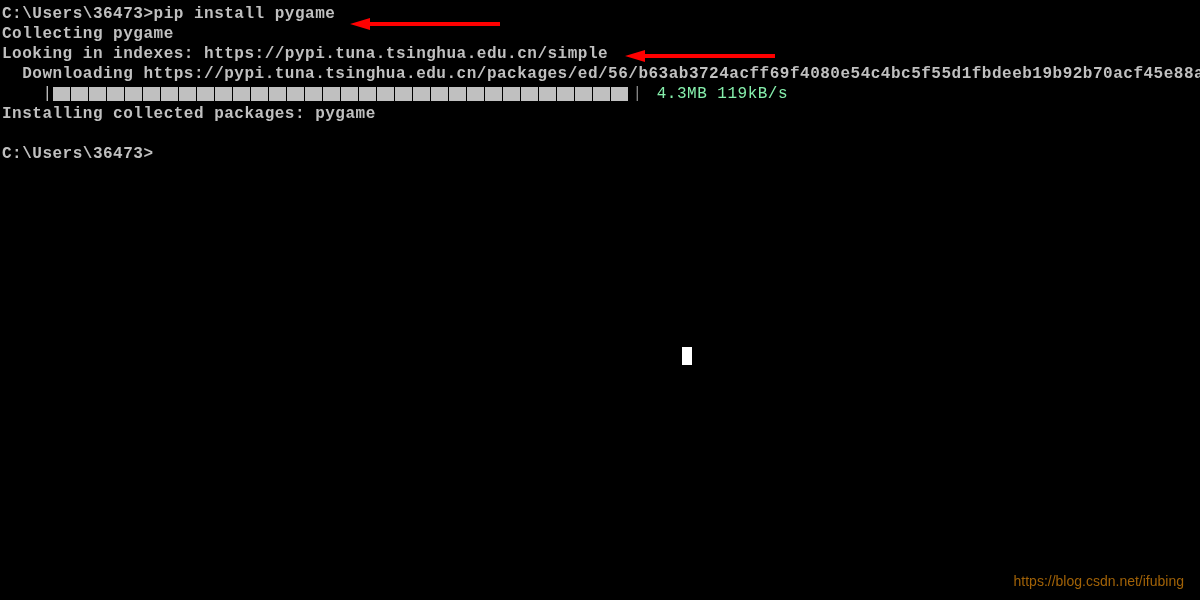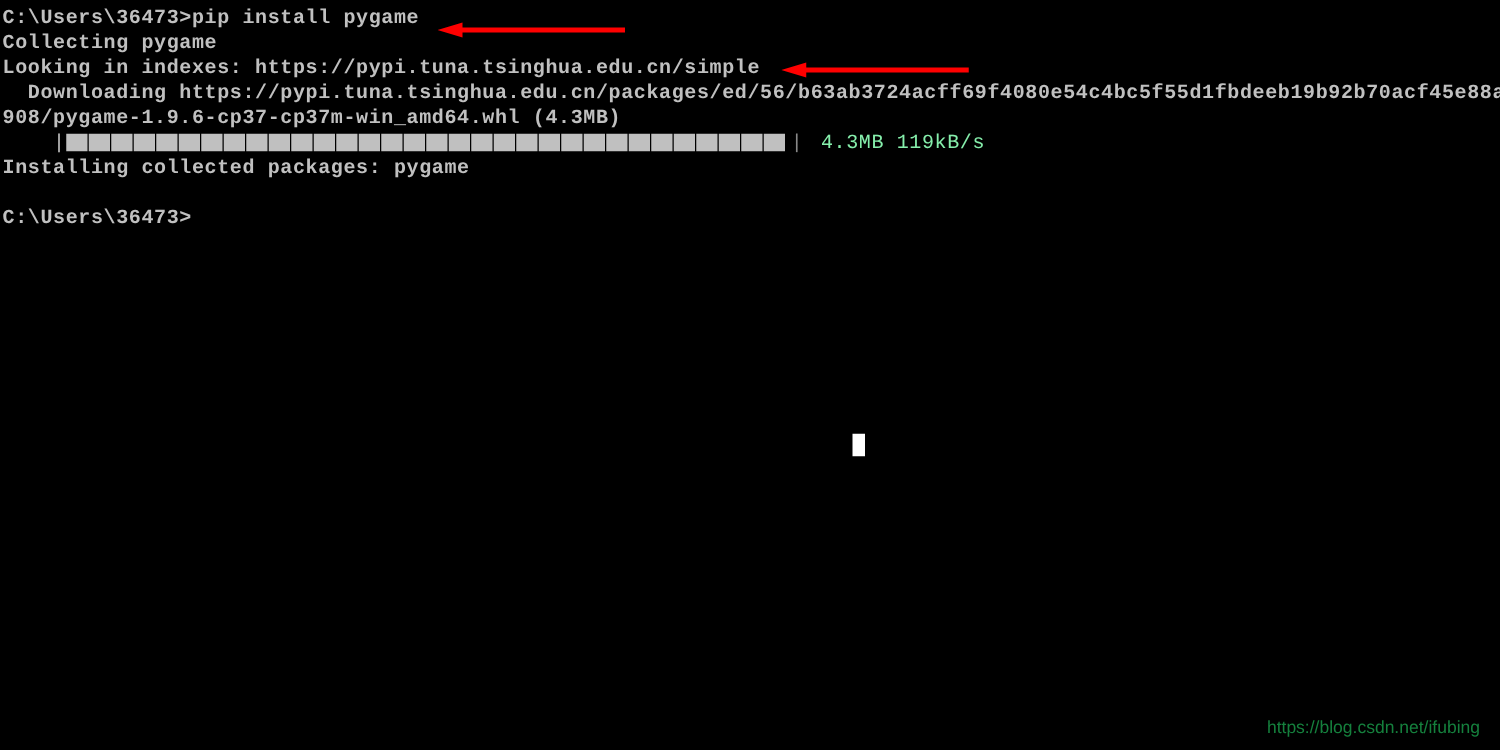--- a/index.html
+++ b/index.html
@@ -64,38 +64,37 @@
     .cursor {
       position: absolute;
       width: 10px;
       height: 18px;
       background: #ffffff;
     }
     .watermark {
       position: absolute;
       bottom: 10px;
       right: 16px;
-      color: #15803d;
+      color: #a16207;
       font-family: Arial, sans-serif;
       font-size: 14px;
       letter-spacing: 0;
     }
     .blank-line {
       height: 20px;
     }
   </style>
 </head>
 <body>
 
 <div class="terminal">
   <div class="terminal-line"><span class="prompt">C:\Users\36473&gt;</span><span>pip install pygame</span></div>
   <div class="terminal-line">Collecting pygame</div>
   <div class="terminal-line">Looking in indexes: https://pypi.tuna.tsinghua.edu.cn/simple</div>
   <div class="terminal-line">  Downloading https://pypi.tuna.tsinghua.edu.cn/packages/ed/56/b63ab3724acff69f4080e54c4bc5f55d1fbdeeb19b92b70acf45e88a5</div>
-  <div class="terminal-line">908/pygame-1.9.6-cp37-cp37m-win_amd64.whl (4.3MB)</div>
   <div class="progress-row">
     <span class="progress-indent">    |</span>
     <span class="progress-bar" id="progress-bar">
         <span class="progress-block"></span>
         <span class="progress-block"></span>
         <span class="progress-block"></span>
         <span class="progress-block"></span>
         <span class="progress-block"></span>
         <span class="progress-block"></span>
         <span class="progress-block"></span>

